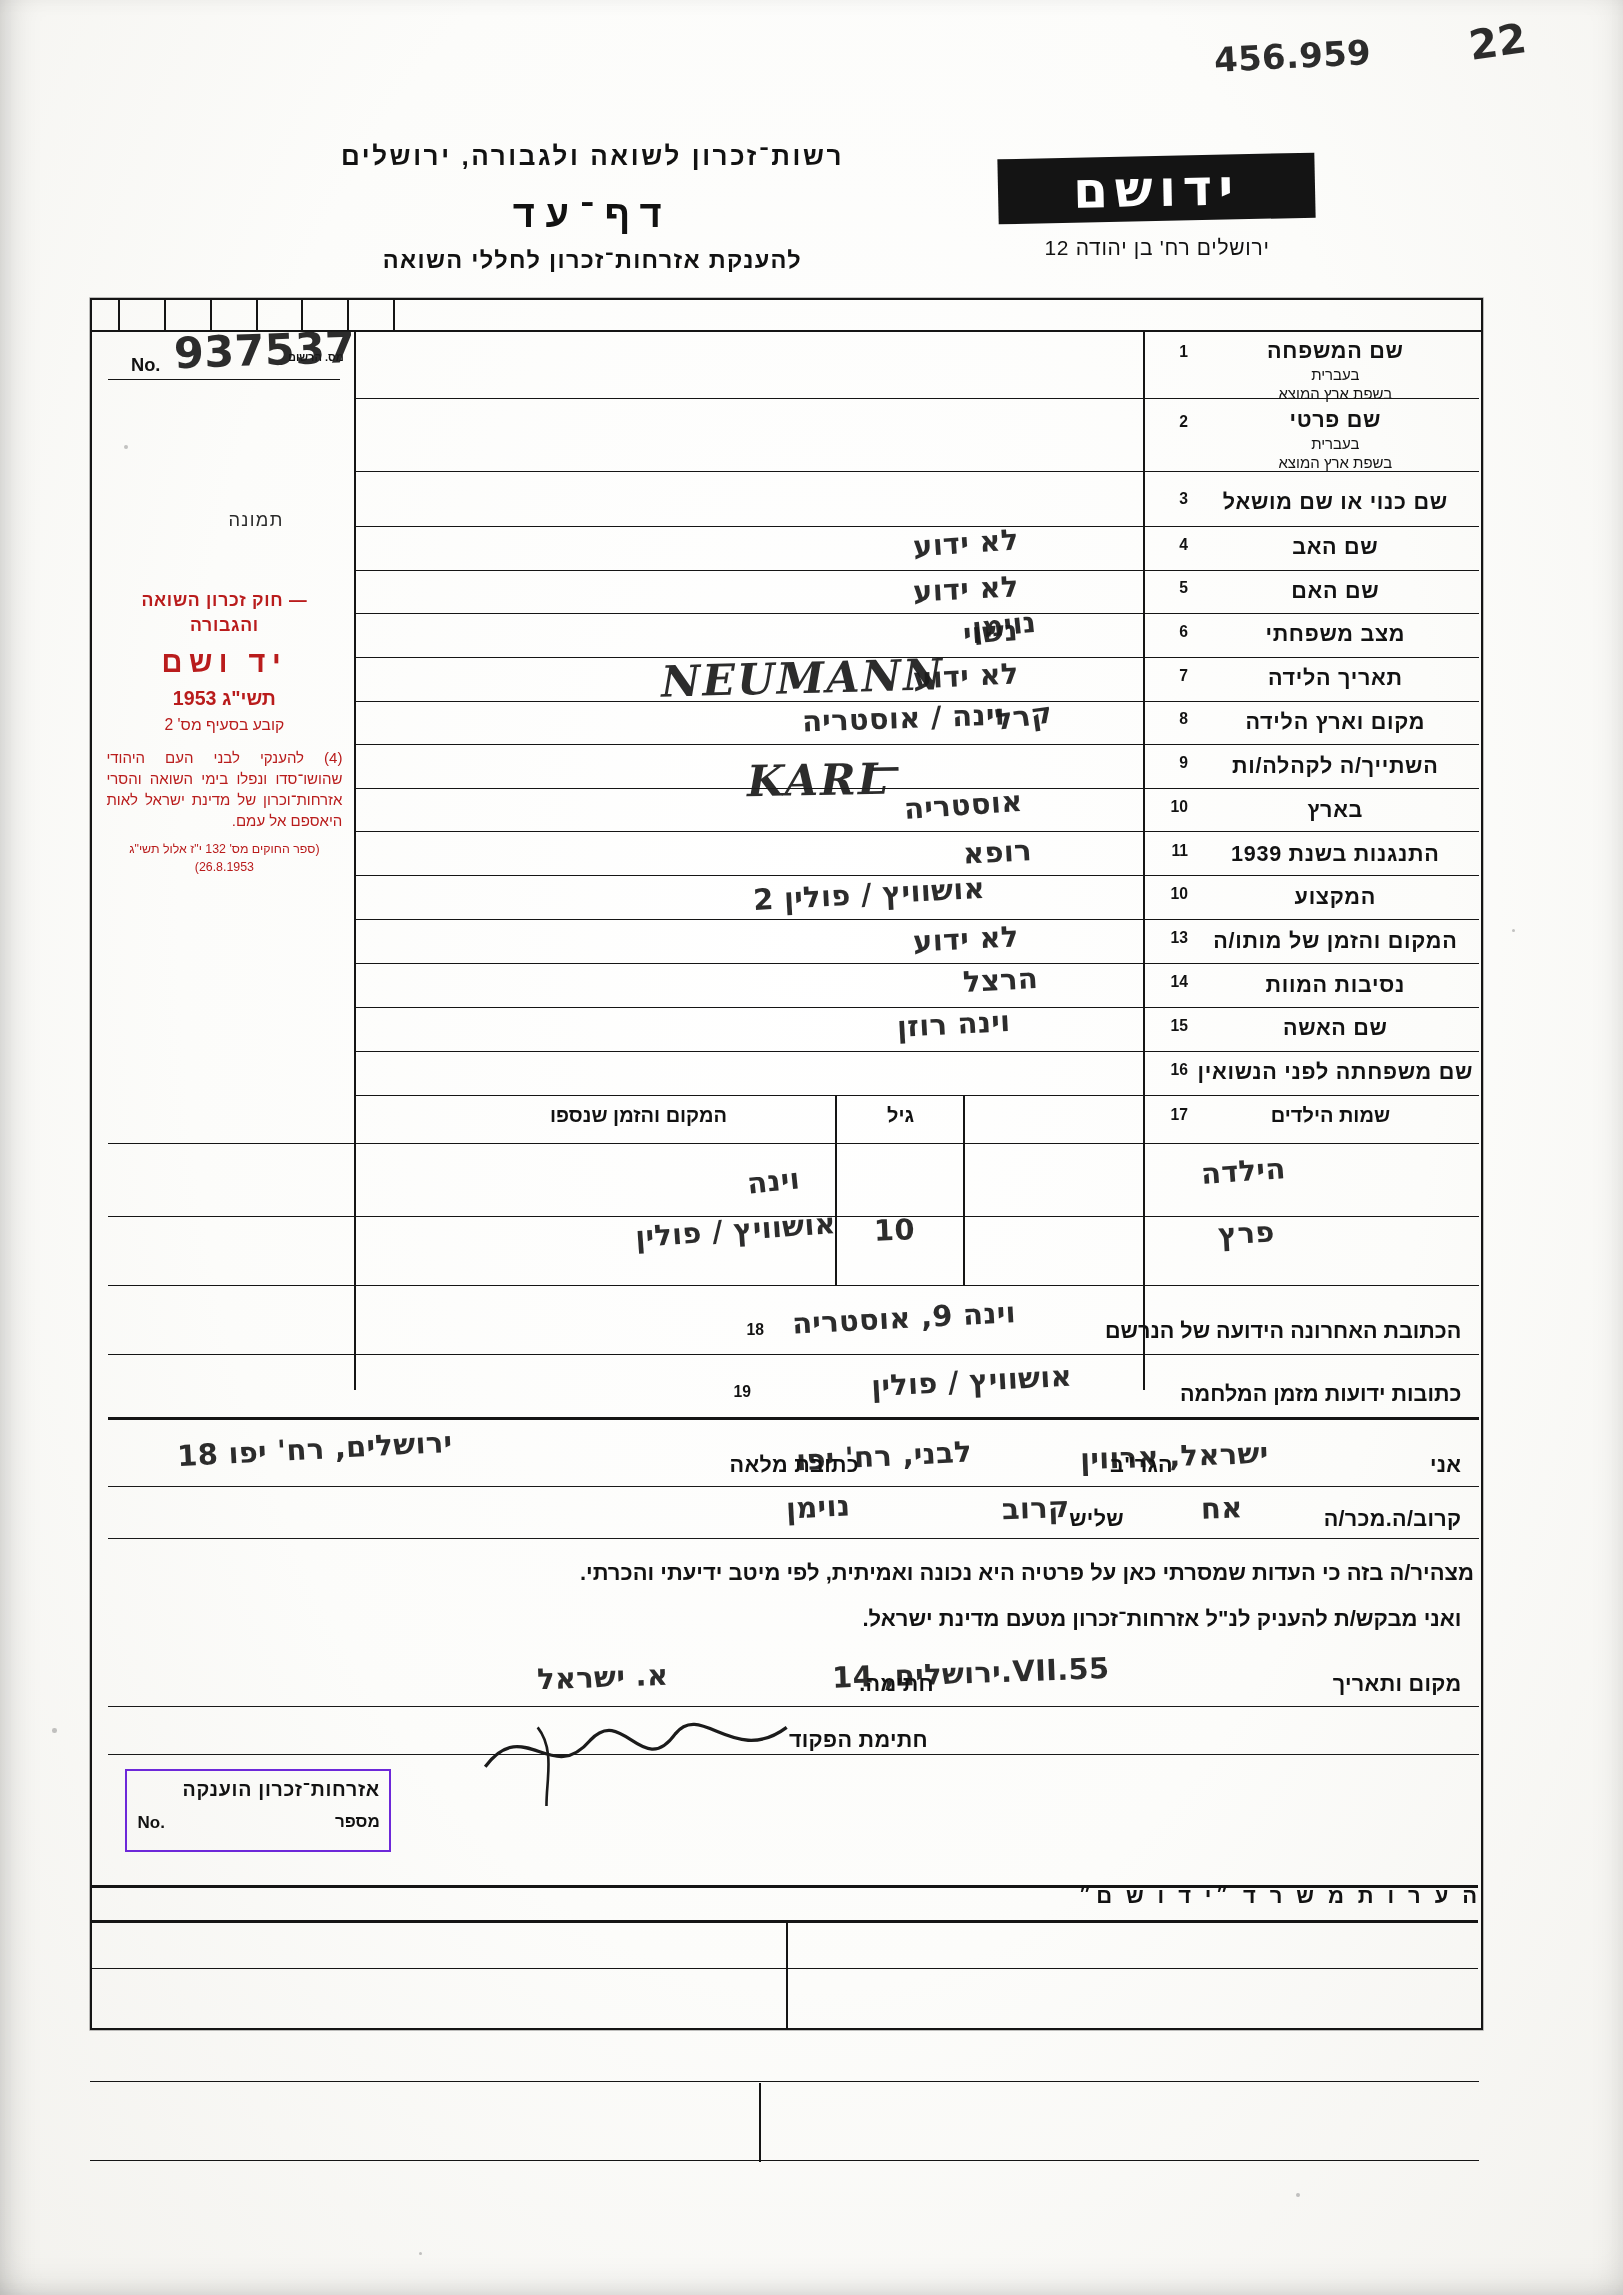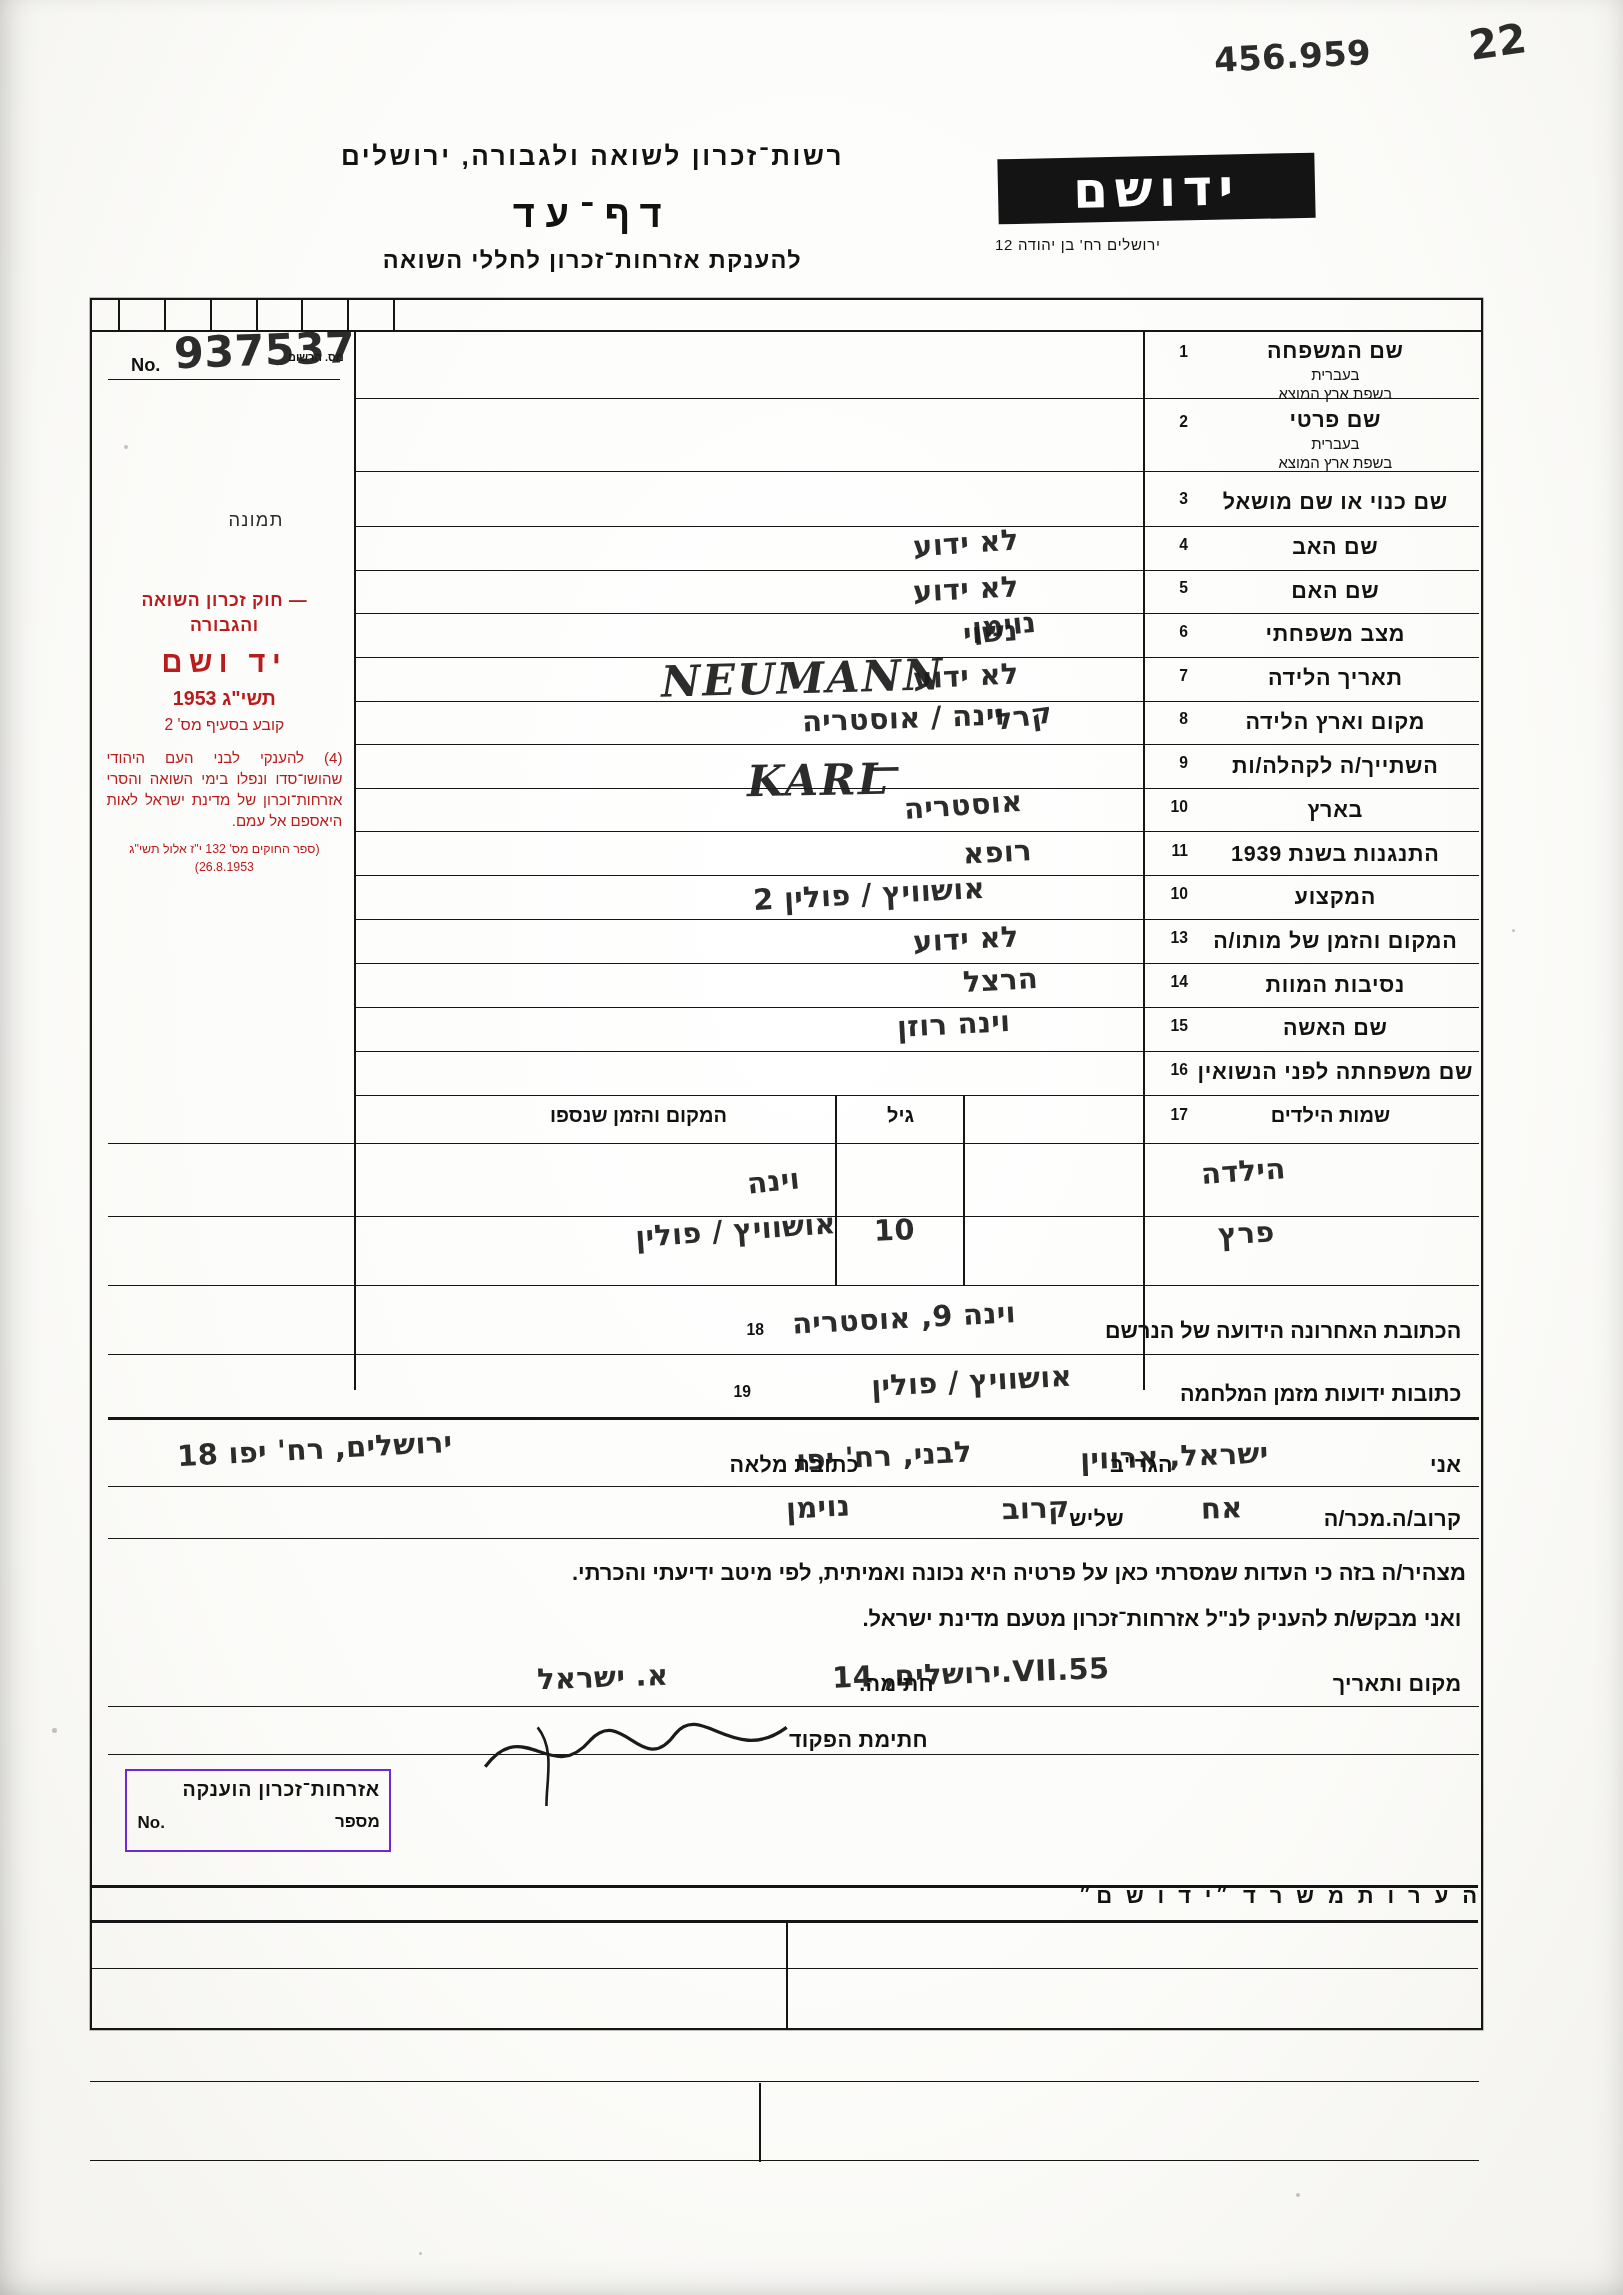--- a/index.html
+++ b/index.html
@@ -66,22 +66,22 @@
   #logo-box{
     position:absolute;left:998px;top:156px;width:317px;height:65px;
     background:#141414;transform:rotate(-1.2deg);
     display:flex;align-items:center;justify-content:center;
   }
   #logo-text{
     color:#ffffff;font-size:50px;font-weight:700;letter-spacing:6.5px;direction:rtl;
     font-family:"DejaVu Sans", sans-serif;
   }
   #logo-addr{
-    position:absolute;left:995px;top:236px;width:324px;text-align:left;
-    font-size:15px;direction:rtl;letter-spacing:0.7px;
+    position:absolute;left:995px;top:236px;width:324px;text-align:center;
+    font-size:21px;direction:rtl;letter-spacing:0.7px;
   }
 
   
   #frame{
     position:absolute;left:90px;top:298px;width:1389px;height:1728px;
     border:2.6px solid #151515;
     box-shadow:0 0 0 0.7px rgba(0,0,0,.35);
   }
   .vline{position:absolute;background:#151515;width:2px;}
   .hline{position:absolute;background:#151515;height:1.3px;}
@@ -325,21 +325,21 @@
   <div class="abs hw ink md" style="left:85px;top:1132px;transform:rotate(-3deg)">ירושלים, רח' יפו 18</div>
   <div class="solidline" style="left:16.4px;top:1186px;width:1371px;"></div>
 
   <div class="decl" style="right:19.6px;top:1206px;">קרוב/ה.מכר/ה</div>
   <div class="abs hw ink md" style="left:1109px;top:1191px;transform:rotate(-2deg)">אח</div>
   <div class="decl" style="right:357px;top:1206px;">שליש</div>
   <div class="abs hw ink md" style="left:910px;top:1191px;transform:rotate(-2deg)">קרוב</div>
   <div class="abs hw ink md" style="left:694px;top:1190px;transform:rotate(-3deg)">נוימן</div>
   <div class="solidline" style="left:16.4px;top:1238px;width:1371px;"></div>
 
-  <div class="abs" style="right:15px;top:1260px;direction:rtl;font-size:22px;font-weight:600;width:1191px;text-align:right;">מצהיר/ה בזה כי העדות שמסרתי כאן על פרטיה היא נכונה ואמיתית, לפי מיטב ידיעתי והכרתי.</div>
+  <div class="abs" style="right:7px;top:1260px;direction:rtl;font-size:22px;font-weight:600;width:1191px;text-align:right;">מצהיר/ה בזה כי העדות שמסרתי כאן על פרטיה היא נכונה ואמיתית, לפי מיטב ידיעתי והכרתי.</div>
   <div class="abs" style="right:19.6px;top:1306px;direction:rtl;font-size:22px;font-weight:600;width:1191px;text-align:right;">ואני מבקש/ת להעניק לנ"ל אזרחות־זכרון מטעם מדינת ישראל.</div>
 
   <div class="decl" style="right:19.6px;top:1371px;">מקום ותאריך</div>
   <div class="abs hw ink md" style="left:740px;top:1356px;transform:rotate(-2deg)">ירושלים,  14.VII.55</div>
   <div class="decl" style="right:547px;top:1371px;">חתימה.</div>
   <div class="abs hw ink md" style="left:445px;top:1360px;transform:rotate(-2deg)">א. ישראל</div>
   <div class="solidline" style="left:16.4px;top:1406px;width:1371px;"></div>
 
   <div class="decl" style="right:553px;top:1427px;">חתימת הפקוד</div>
 

